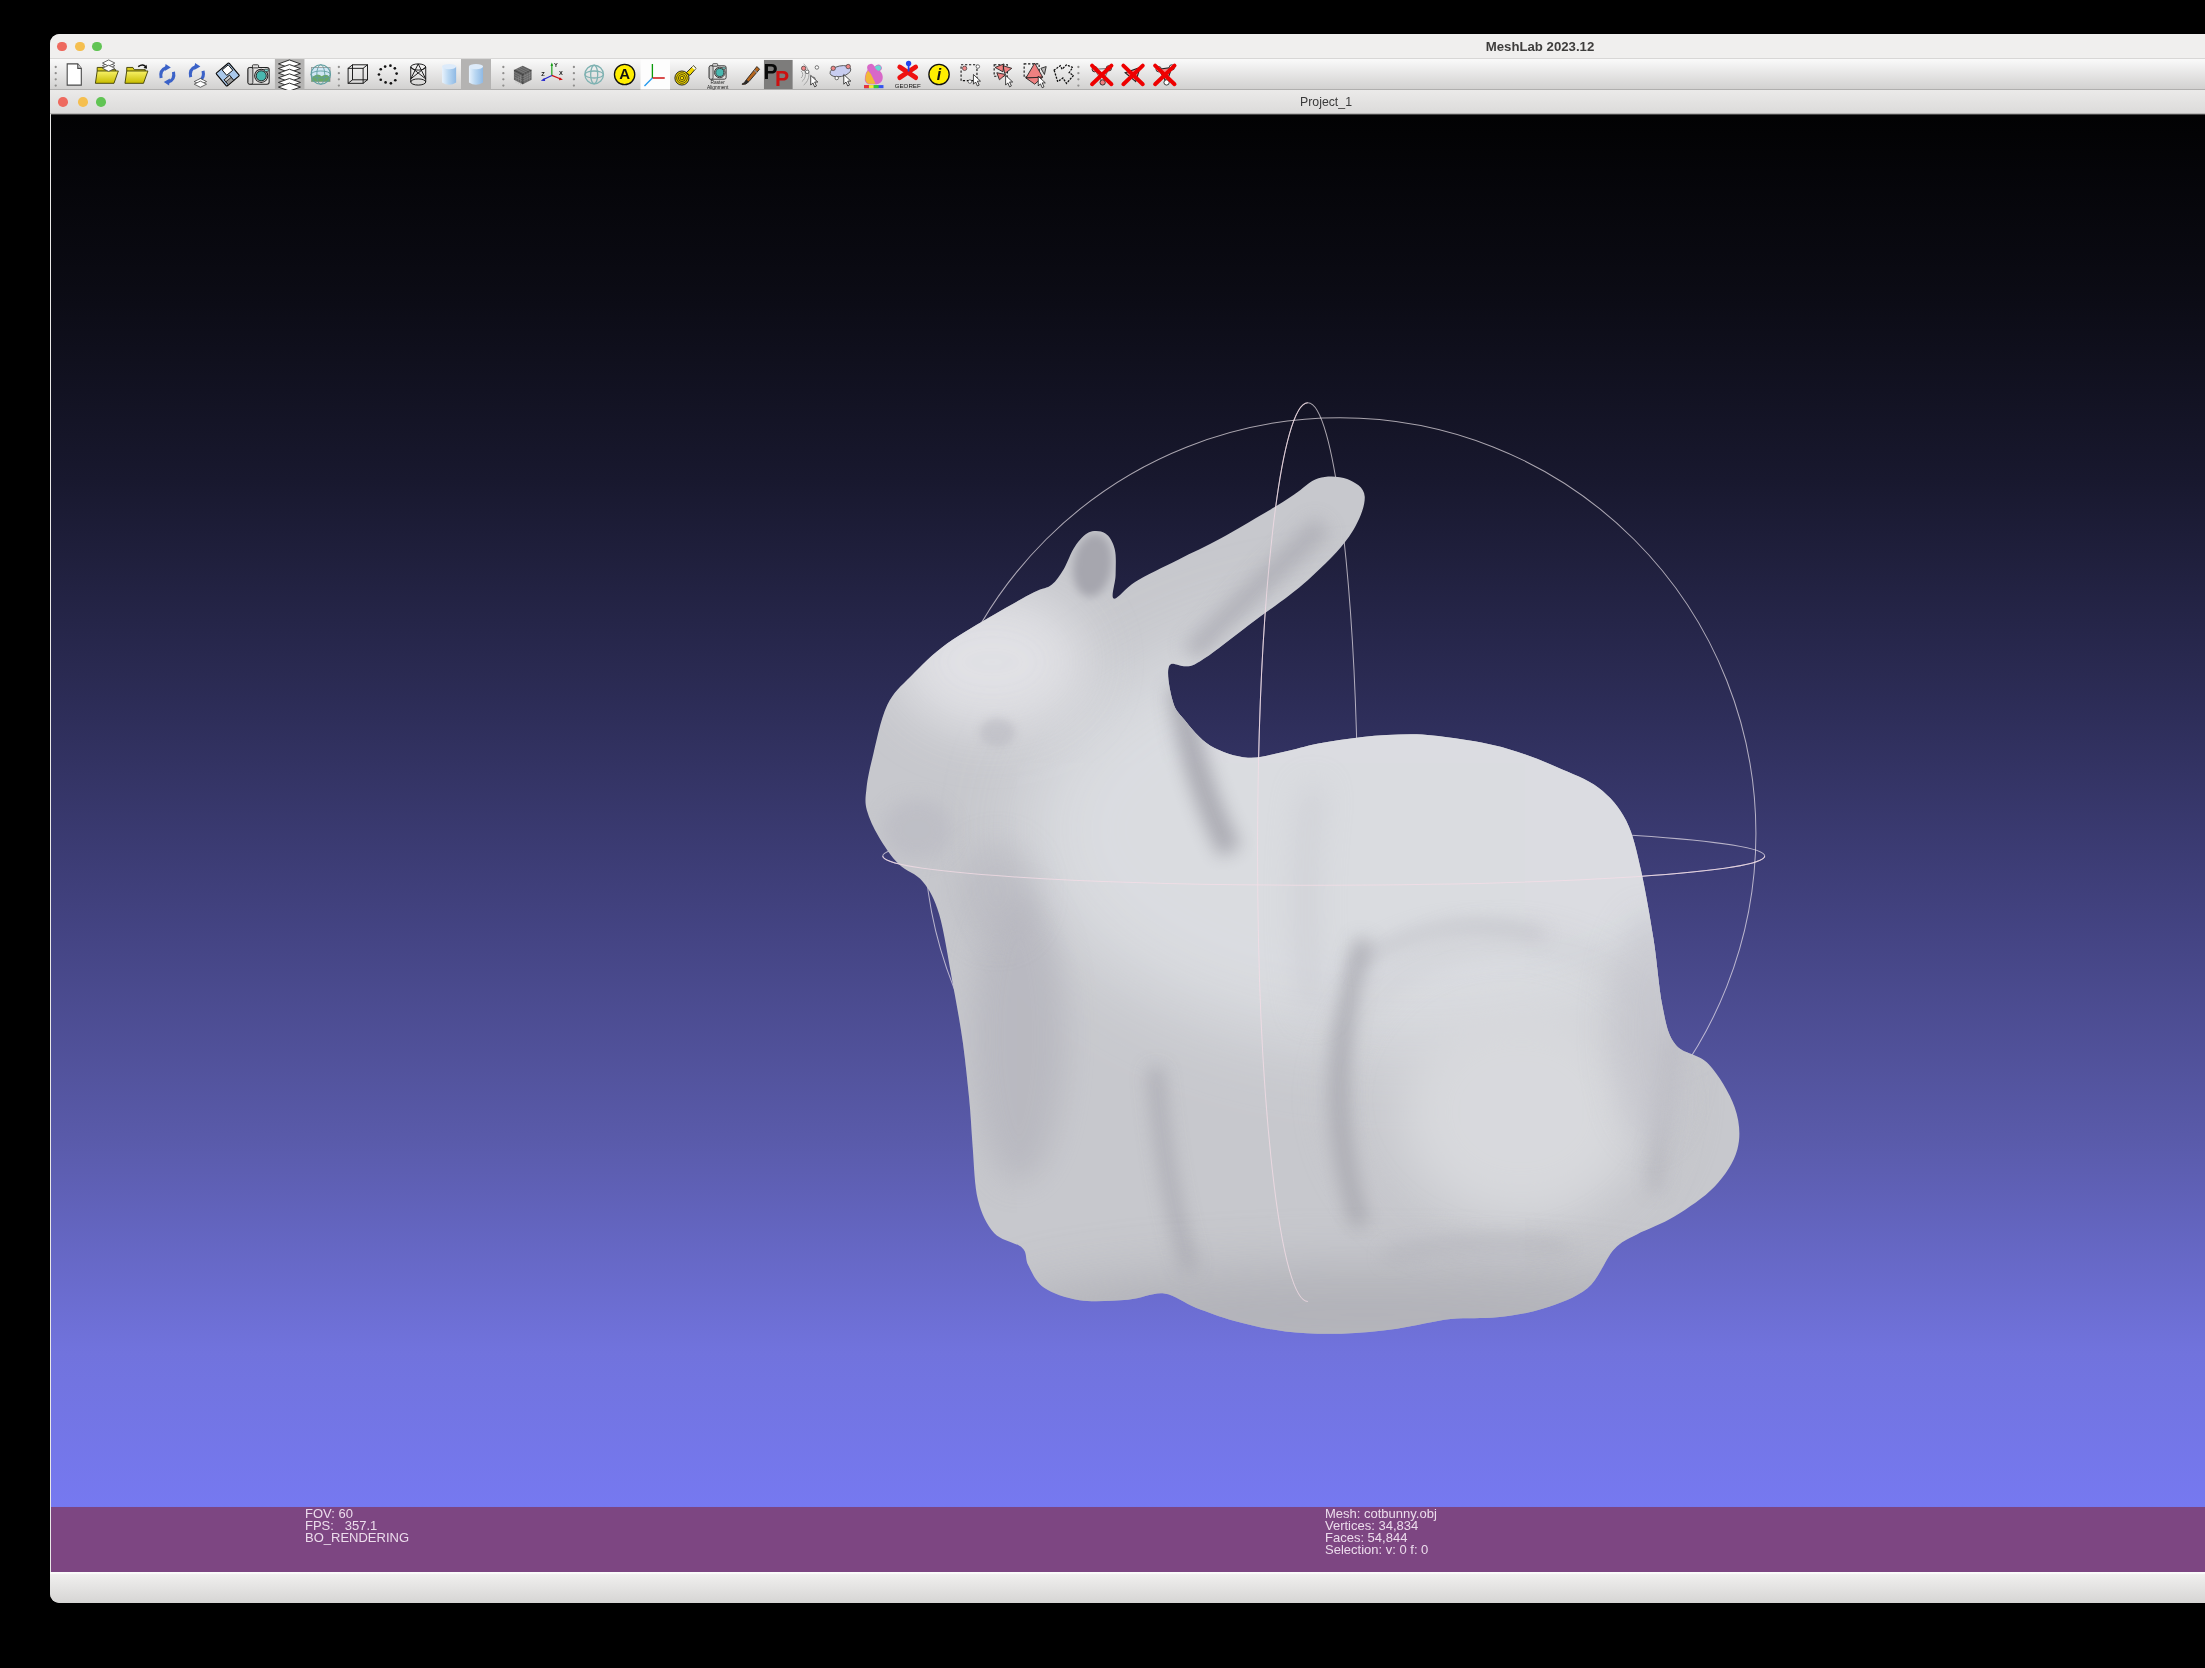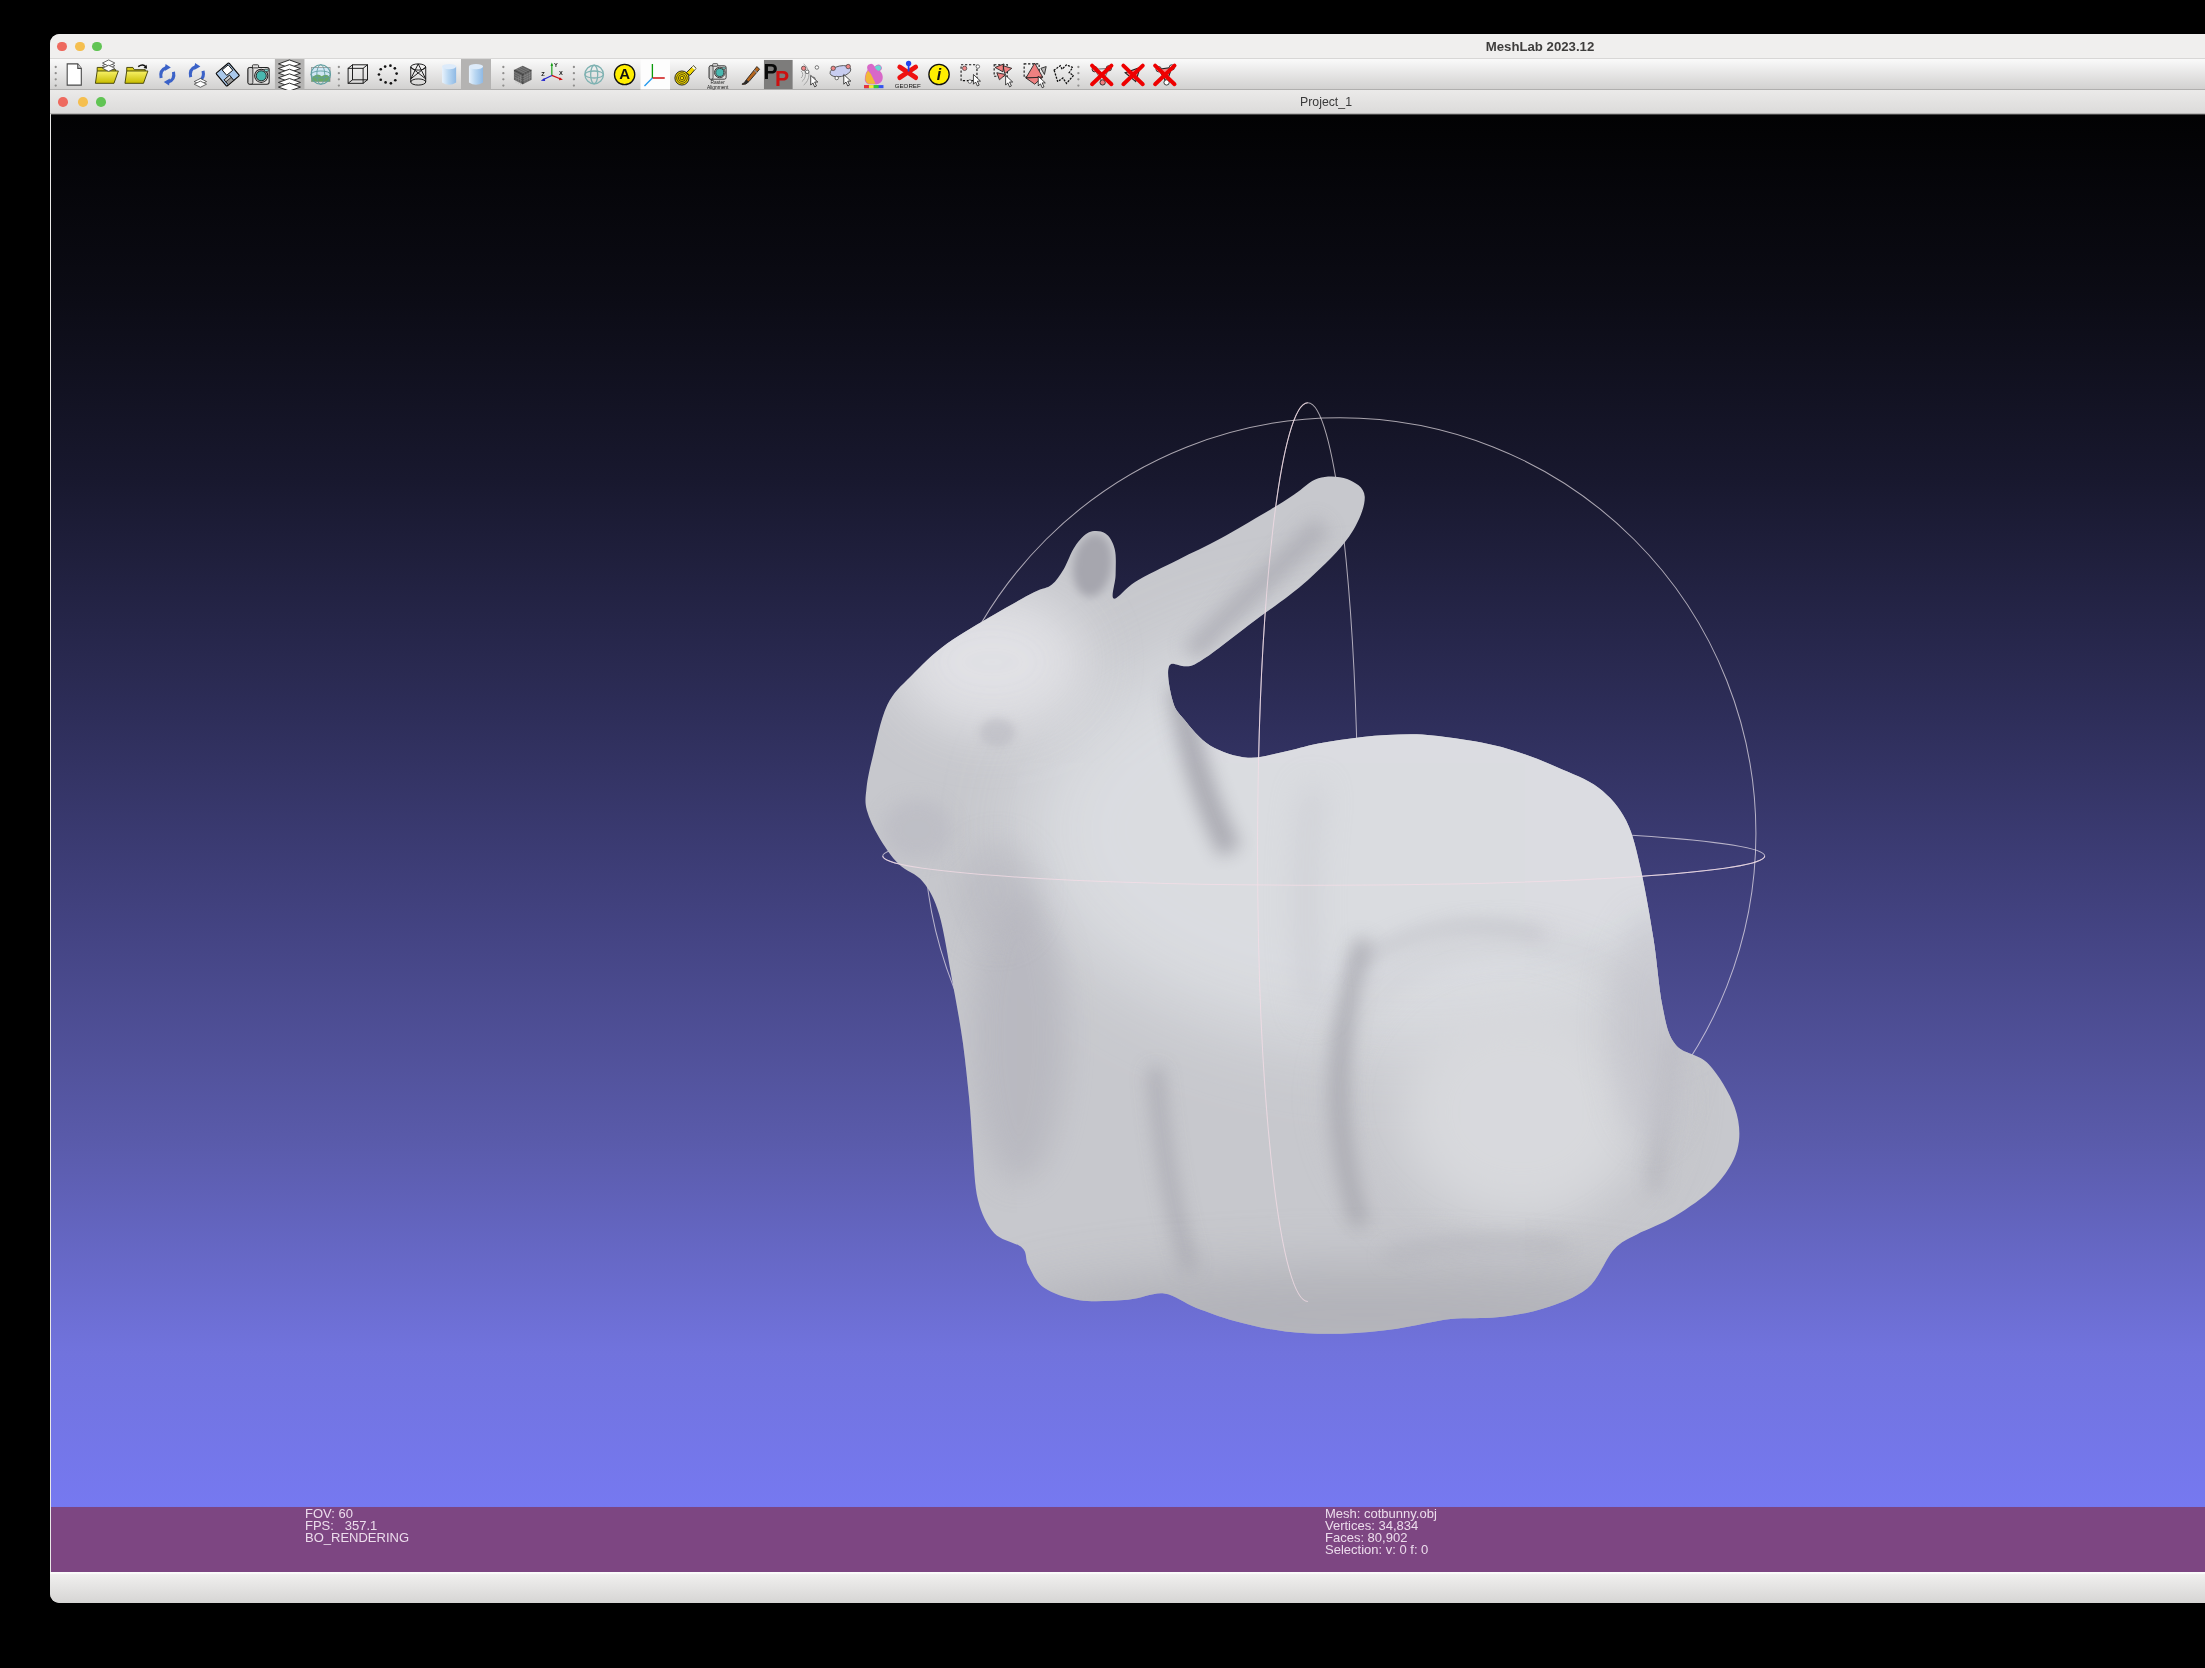--- a/index.html
+++ b/index.html
@@ -362,18 +362,18 @@
   <path d="M2966,912 A114,1019 0 0 0 2966,2950"></path>
 </g>
 <rect x="116" y="3416" width="5780" height="149" fill="#7d4682"></rect>
 </svg>
   </div>
   <div class="vtext" style="left:255px;top:1474px;">FOV: 60
 FPS:   357.1
 BO_RENDERING</div>
   <div class="vtext" style="left:1275px;top:1474px;">Mesh: cotbunny.obj
 Vertices: 34,834
-Faces: 80,902
+Faces: 54,844
 Selection: v: 0 f: 0</div>
 
   <div id="bottombar"></div>
 </div>
 
 
 </body></html>

